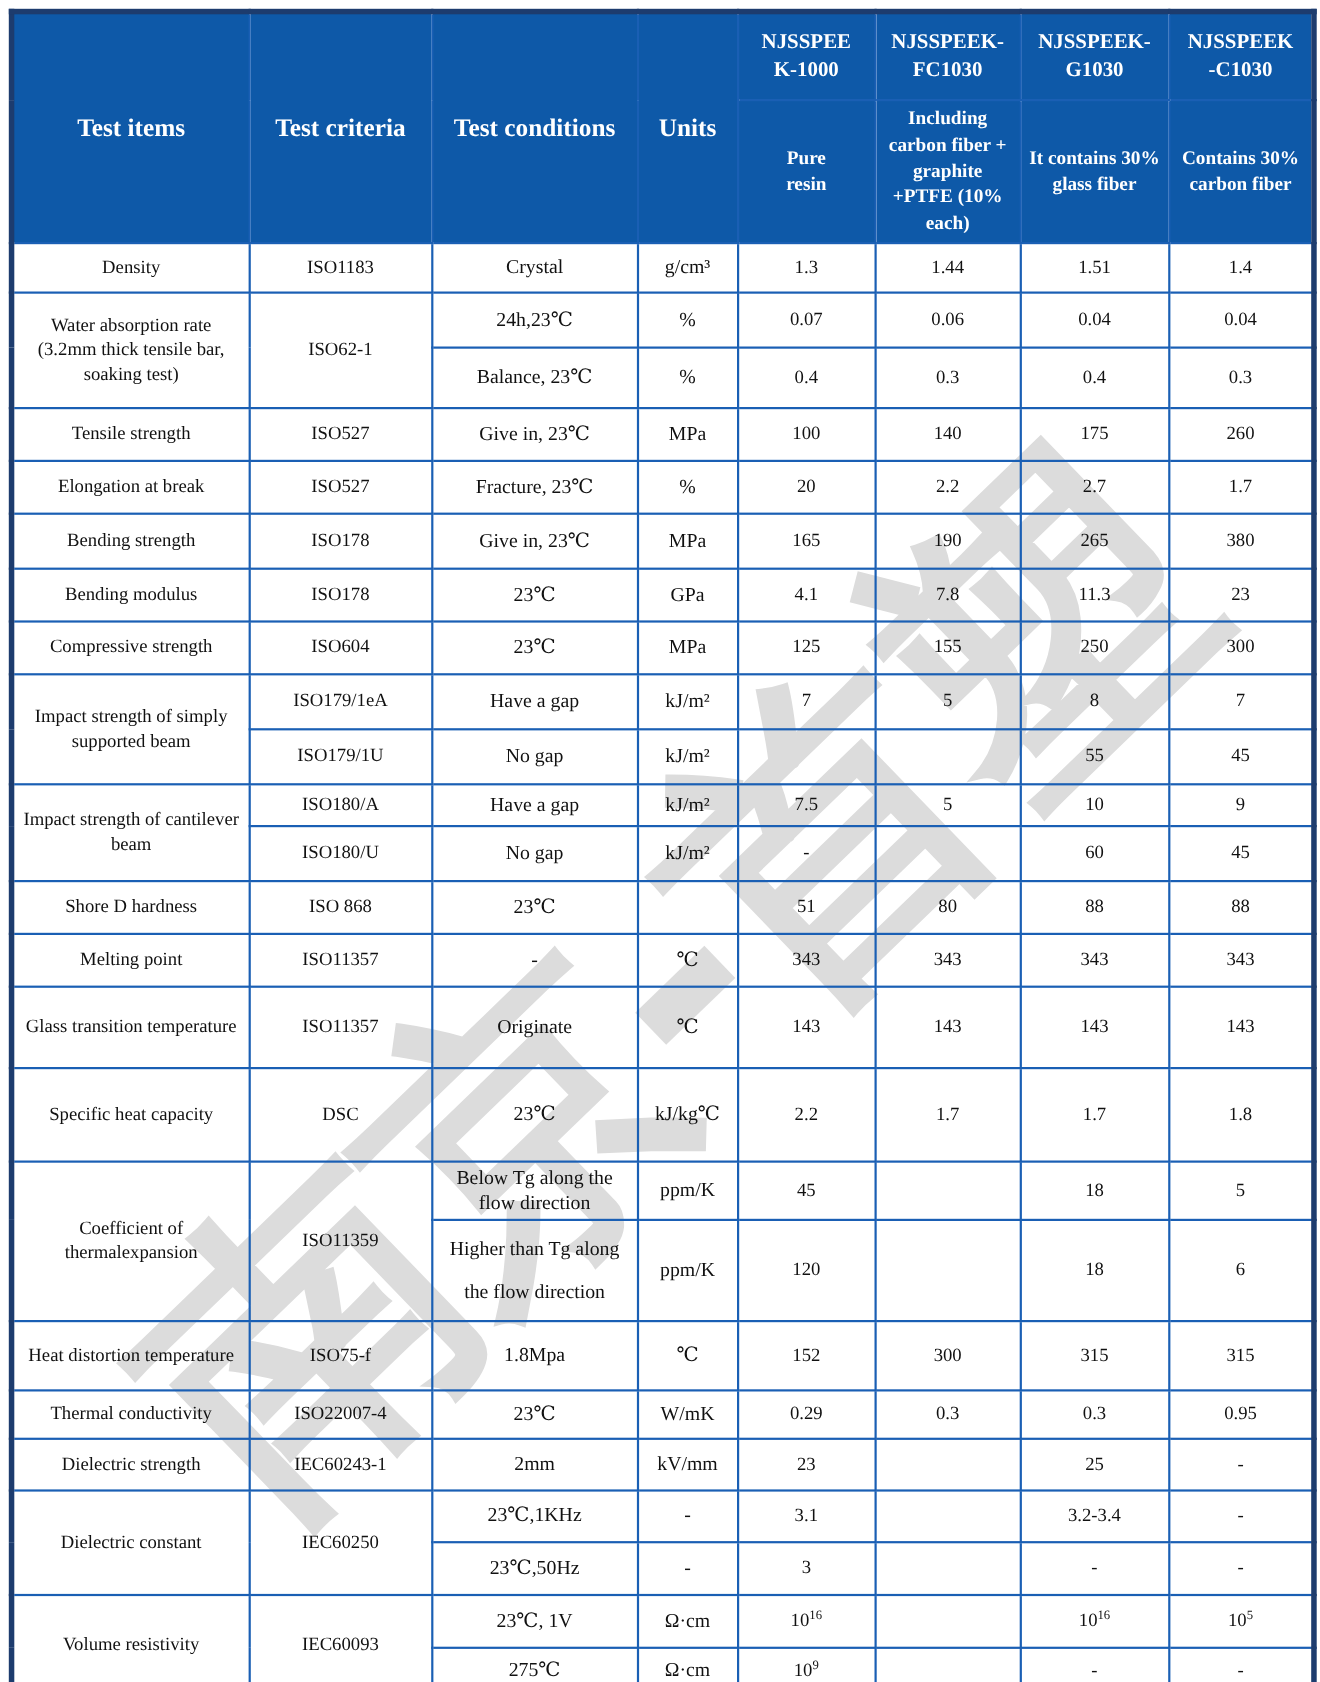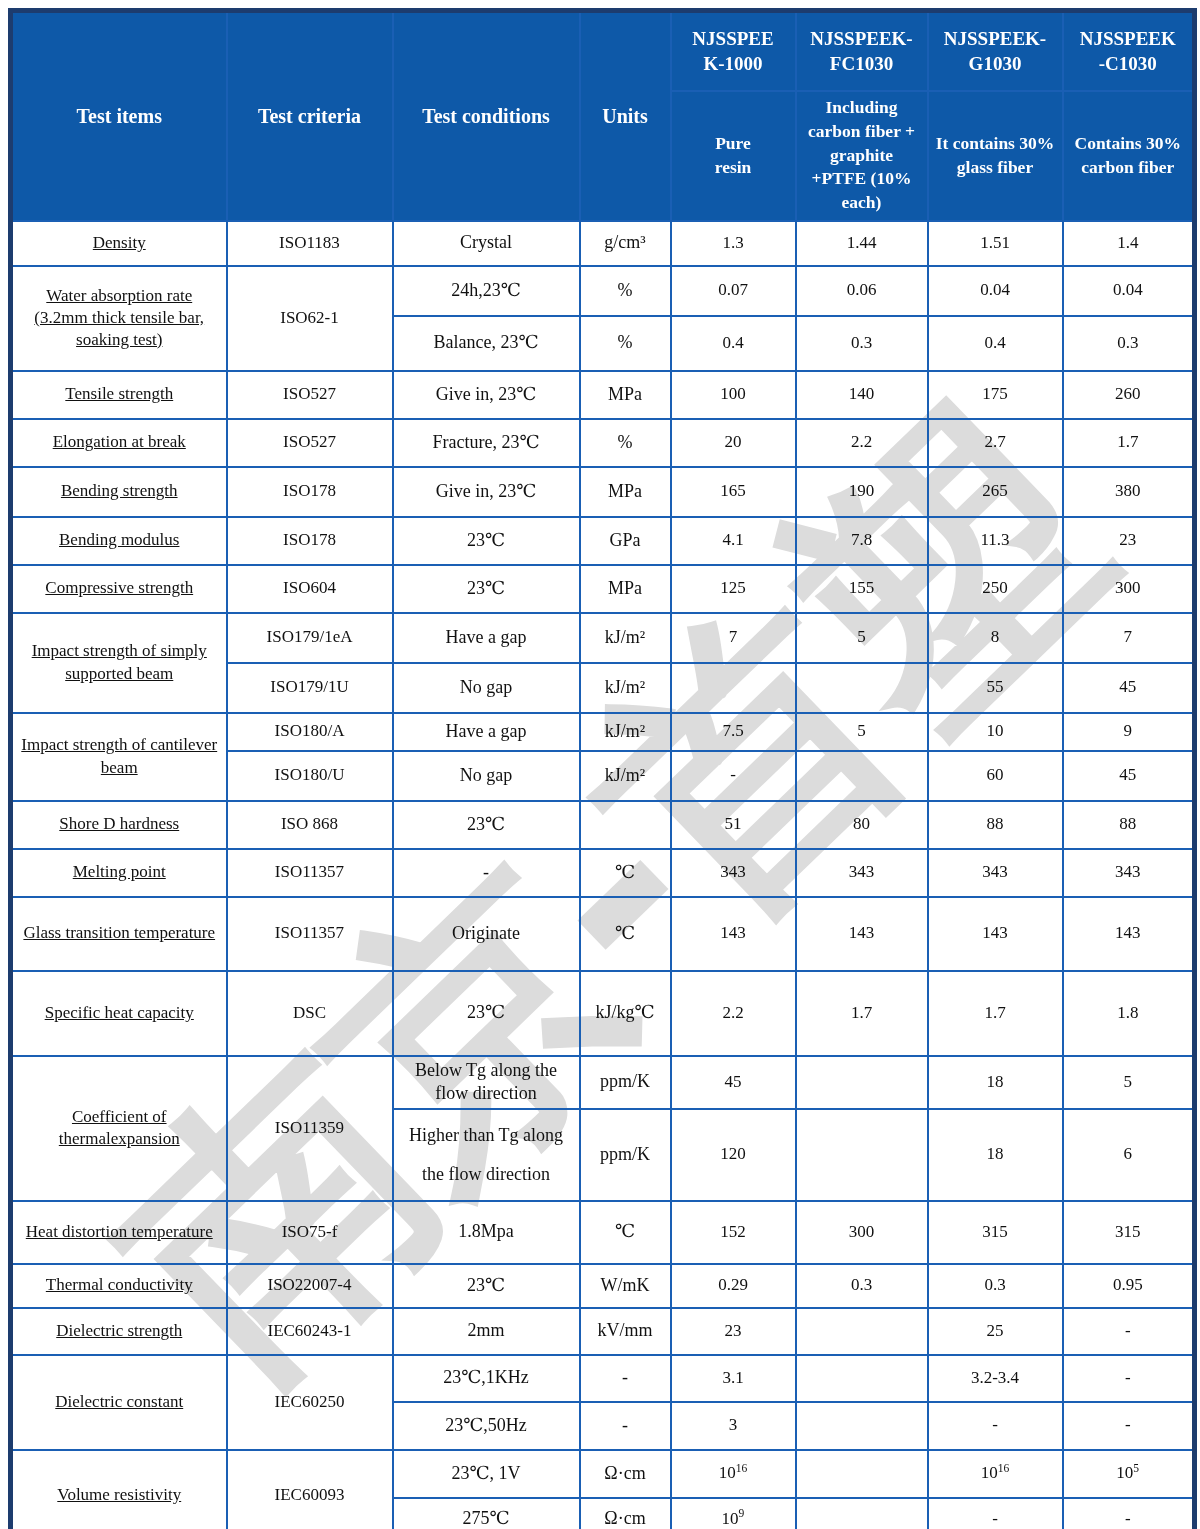--- a/index.html
+++ b/index.html
@@ -18,27 +18,27 @@
   table.props{
     position:absolute;left:8px;top:8px;z-index:1;
     width:1184px;table-layout:fixed;border-collapse:collapse;
     border:5px solid #1d3c6e;background:transparent;
   }
   th,td{
     border:2px solid #1a5fb4;text-align:center;vertical-align:middle;
     padding:2px 5px;overflow:hidden;
   }
   th{
-    background:#0e59a8;color:#ffffff;font-weight:700;font-size:20px;
+    background:#0e59a8;color:#ffffff;font-weight:700;font-size:23px;
     line-height:1.35;
   }
   th.prod{white-space:pre-line;font-size:19px;}
   th.desc{font-size:17.5px;white-space:pre-line;}
   td{font-size:17px;background:transparent;line-height:1.3;}
-  td.item-cell{font-size:17px;text-decoration:underline;}
+  td.item-cell{font-size:17px;}
   td.cond-cell,td.unit-cell{font-size:18px;}
   sup{font-size:68%;line-height:0;margin-top:28px;}
   thead tr:nth-child(1){height:80px;}
   thead tr:nth-child(2){height:130px;}
   tbody tr:nth-child(1){height:45px;}
   tbody tr:nth-child(2){height:50px;}
   tbody tr:nth-child(3){height:55px;}
   tbody tr:nth-child(4){height:48px;}
   tbody tr:nth-child(5){height:48px;}
   tbody tr:nth-child(6){height:50px;}

